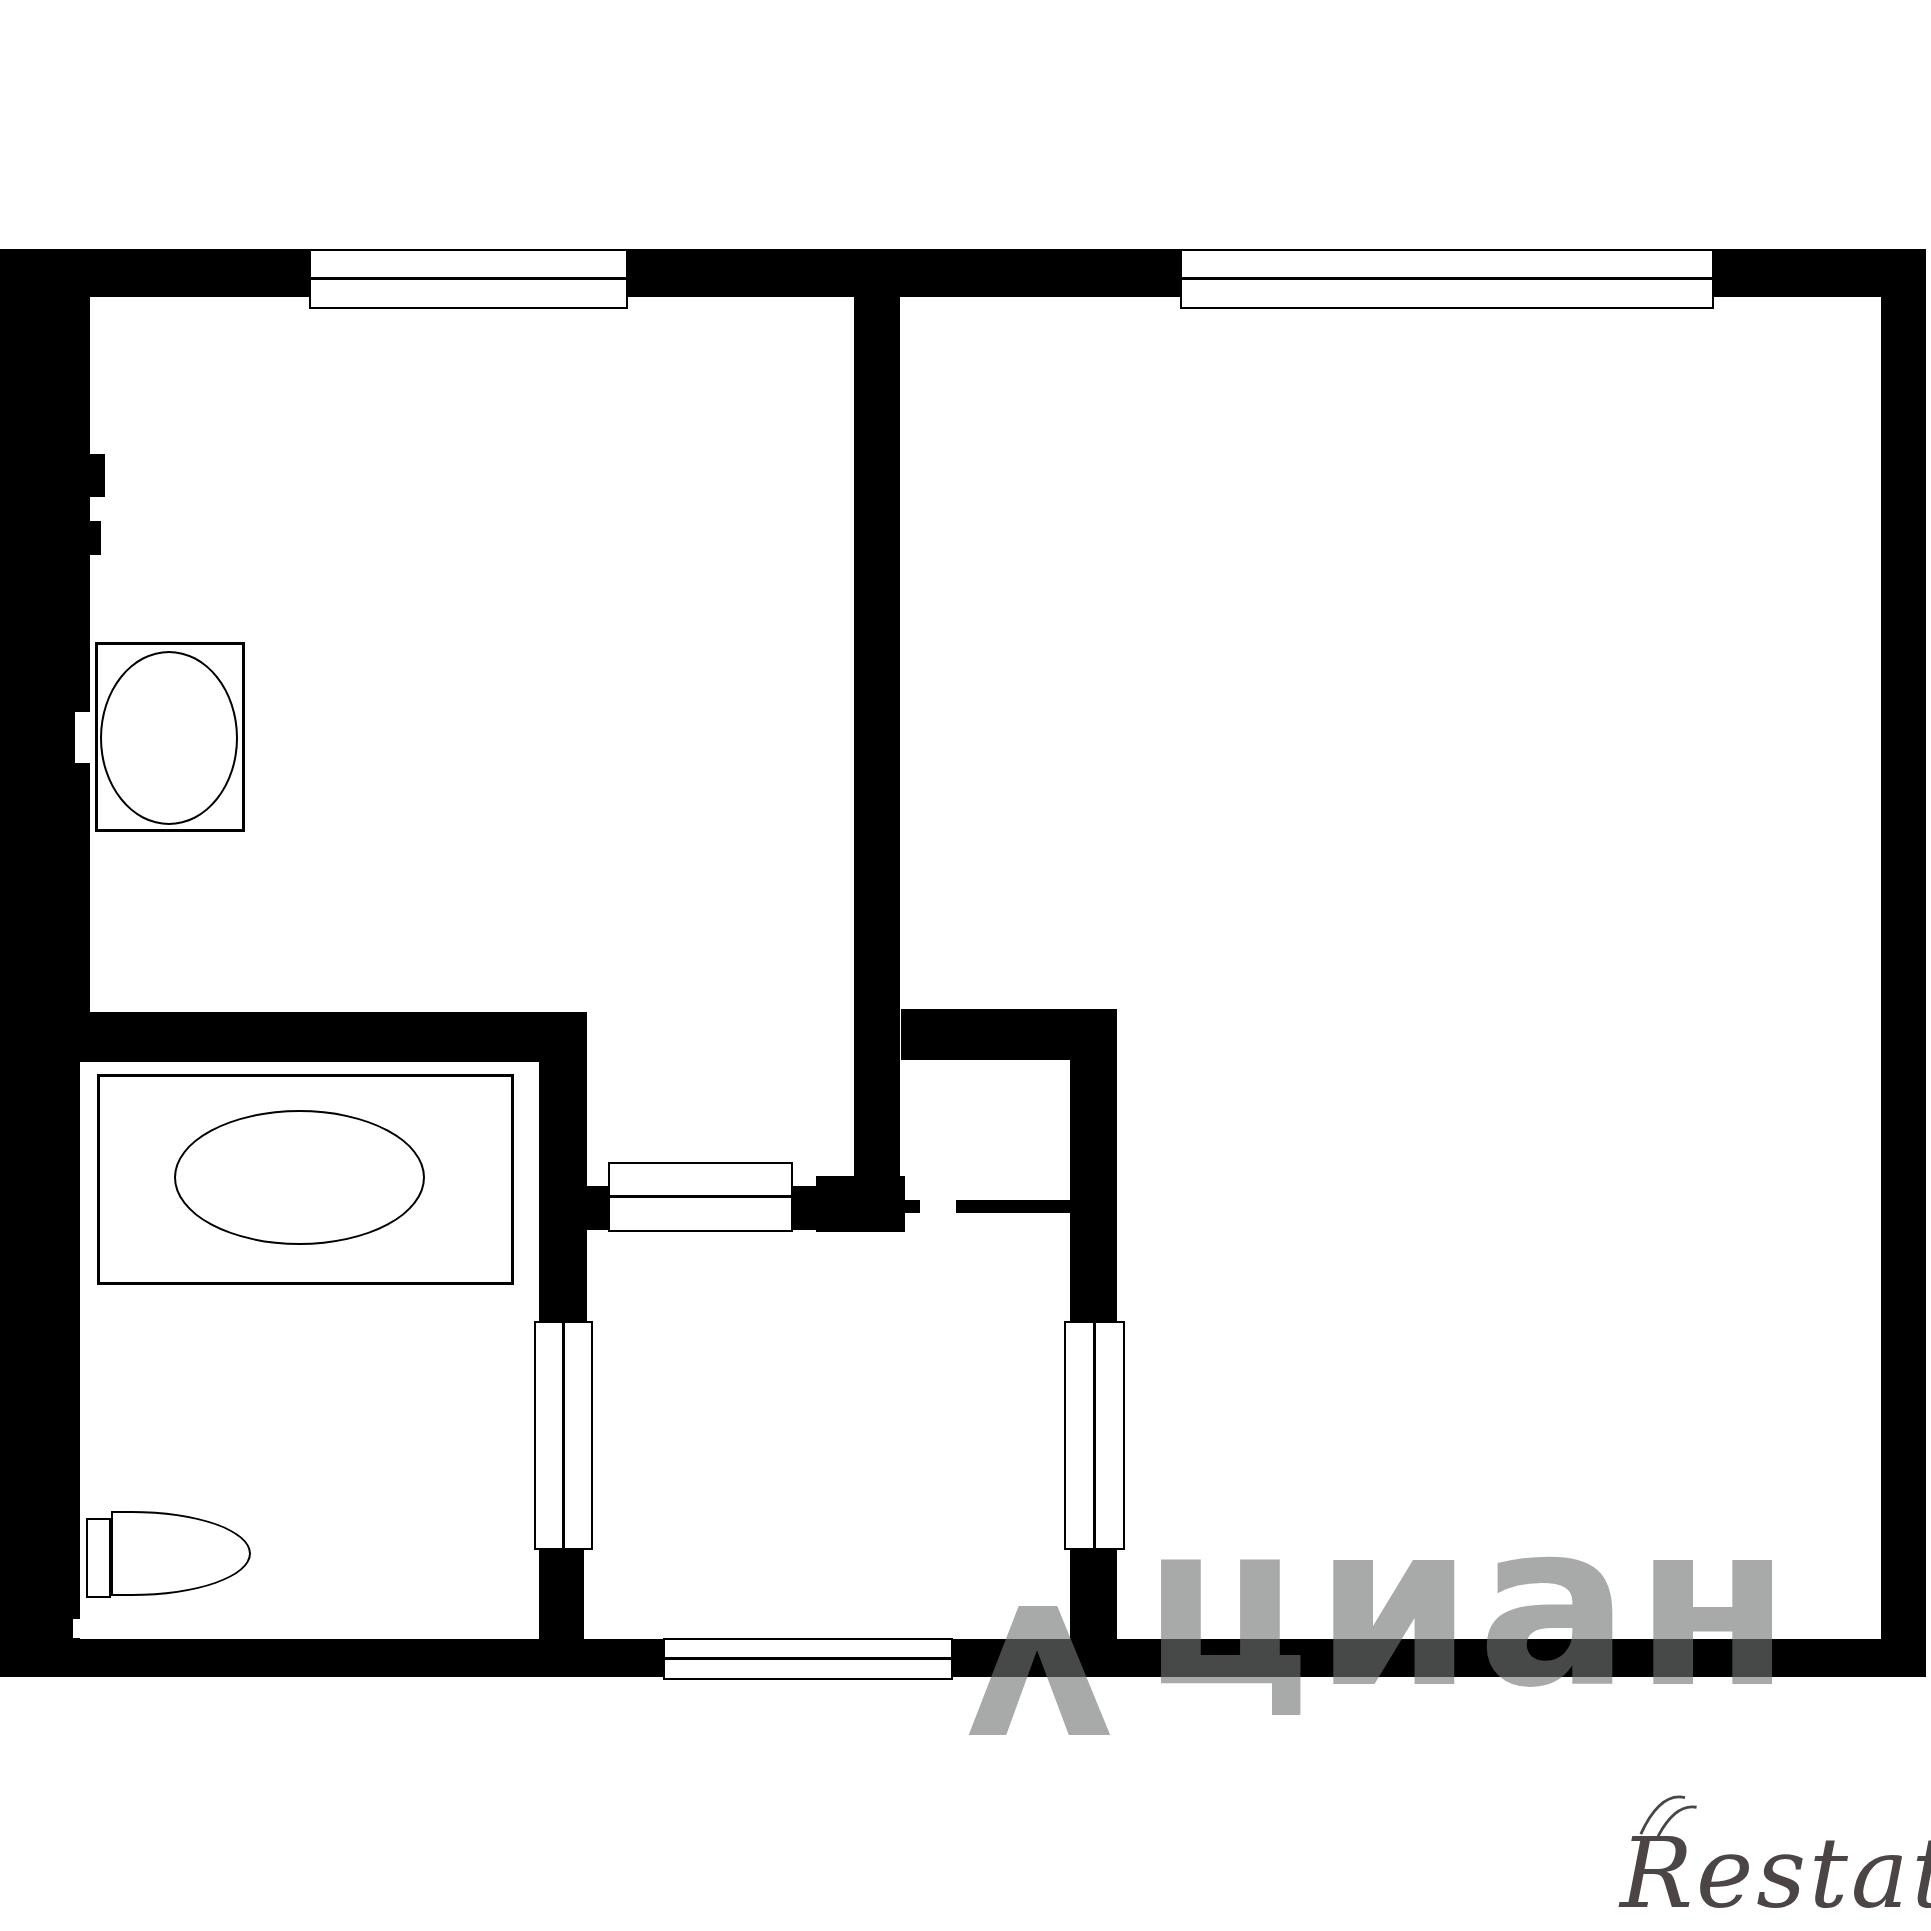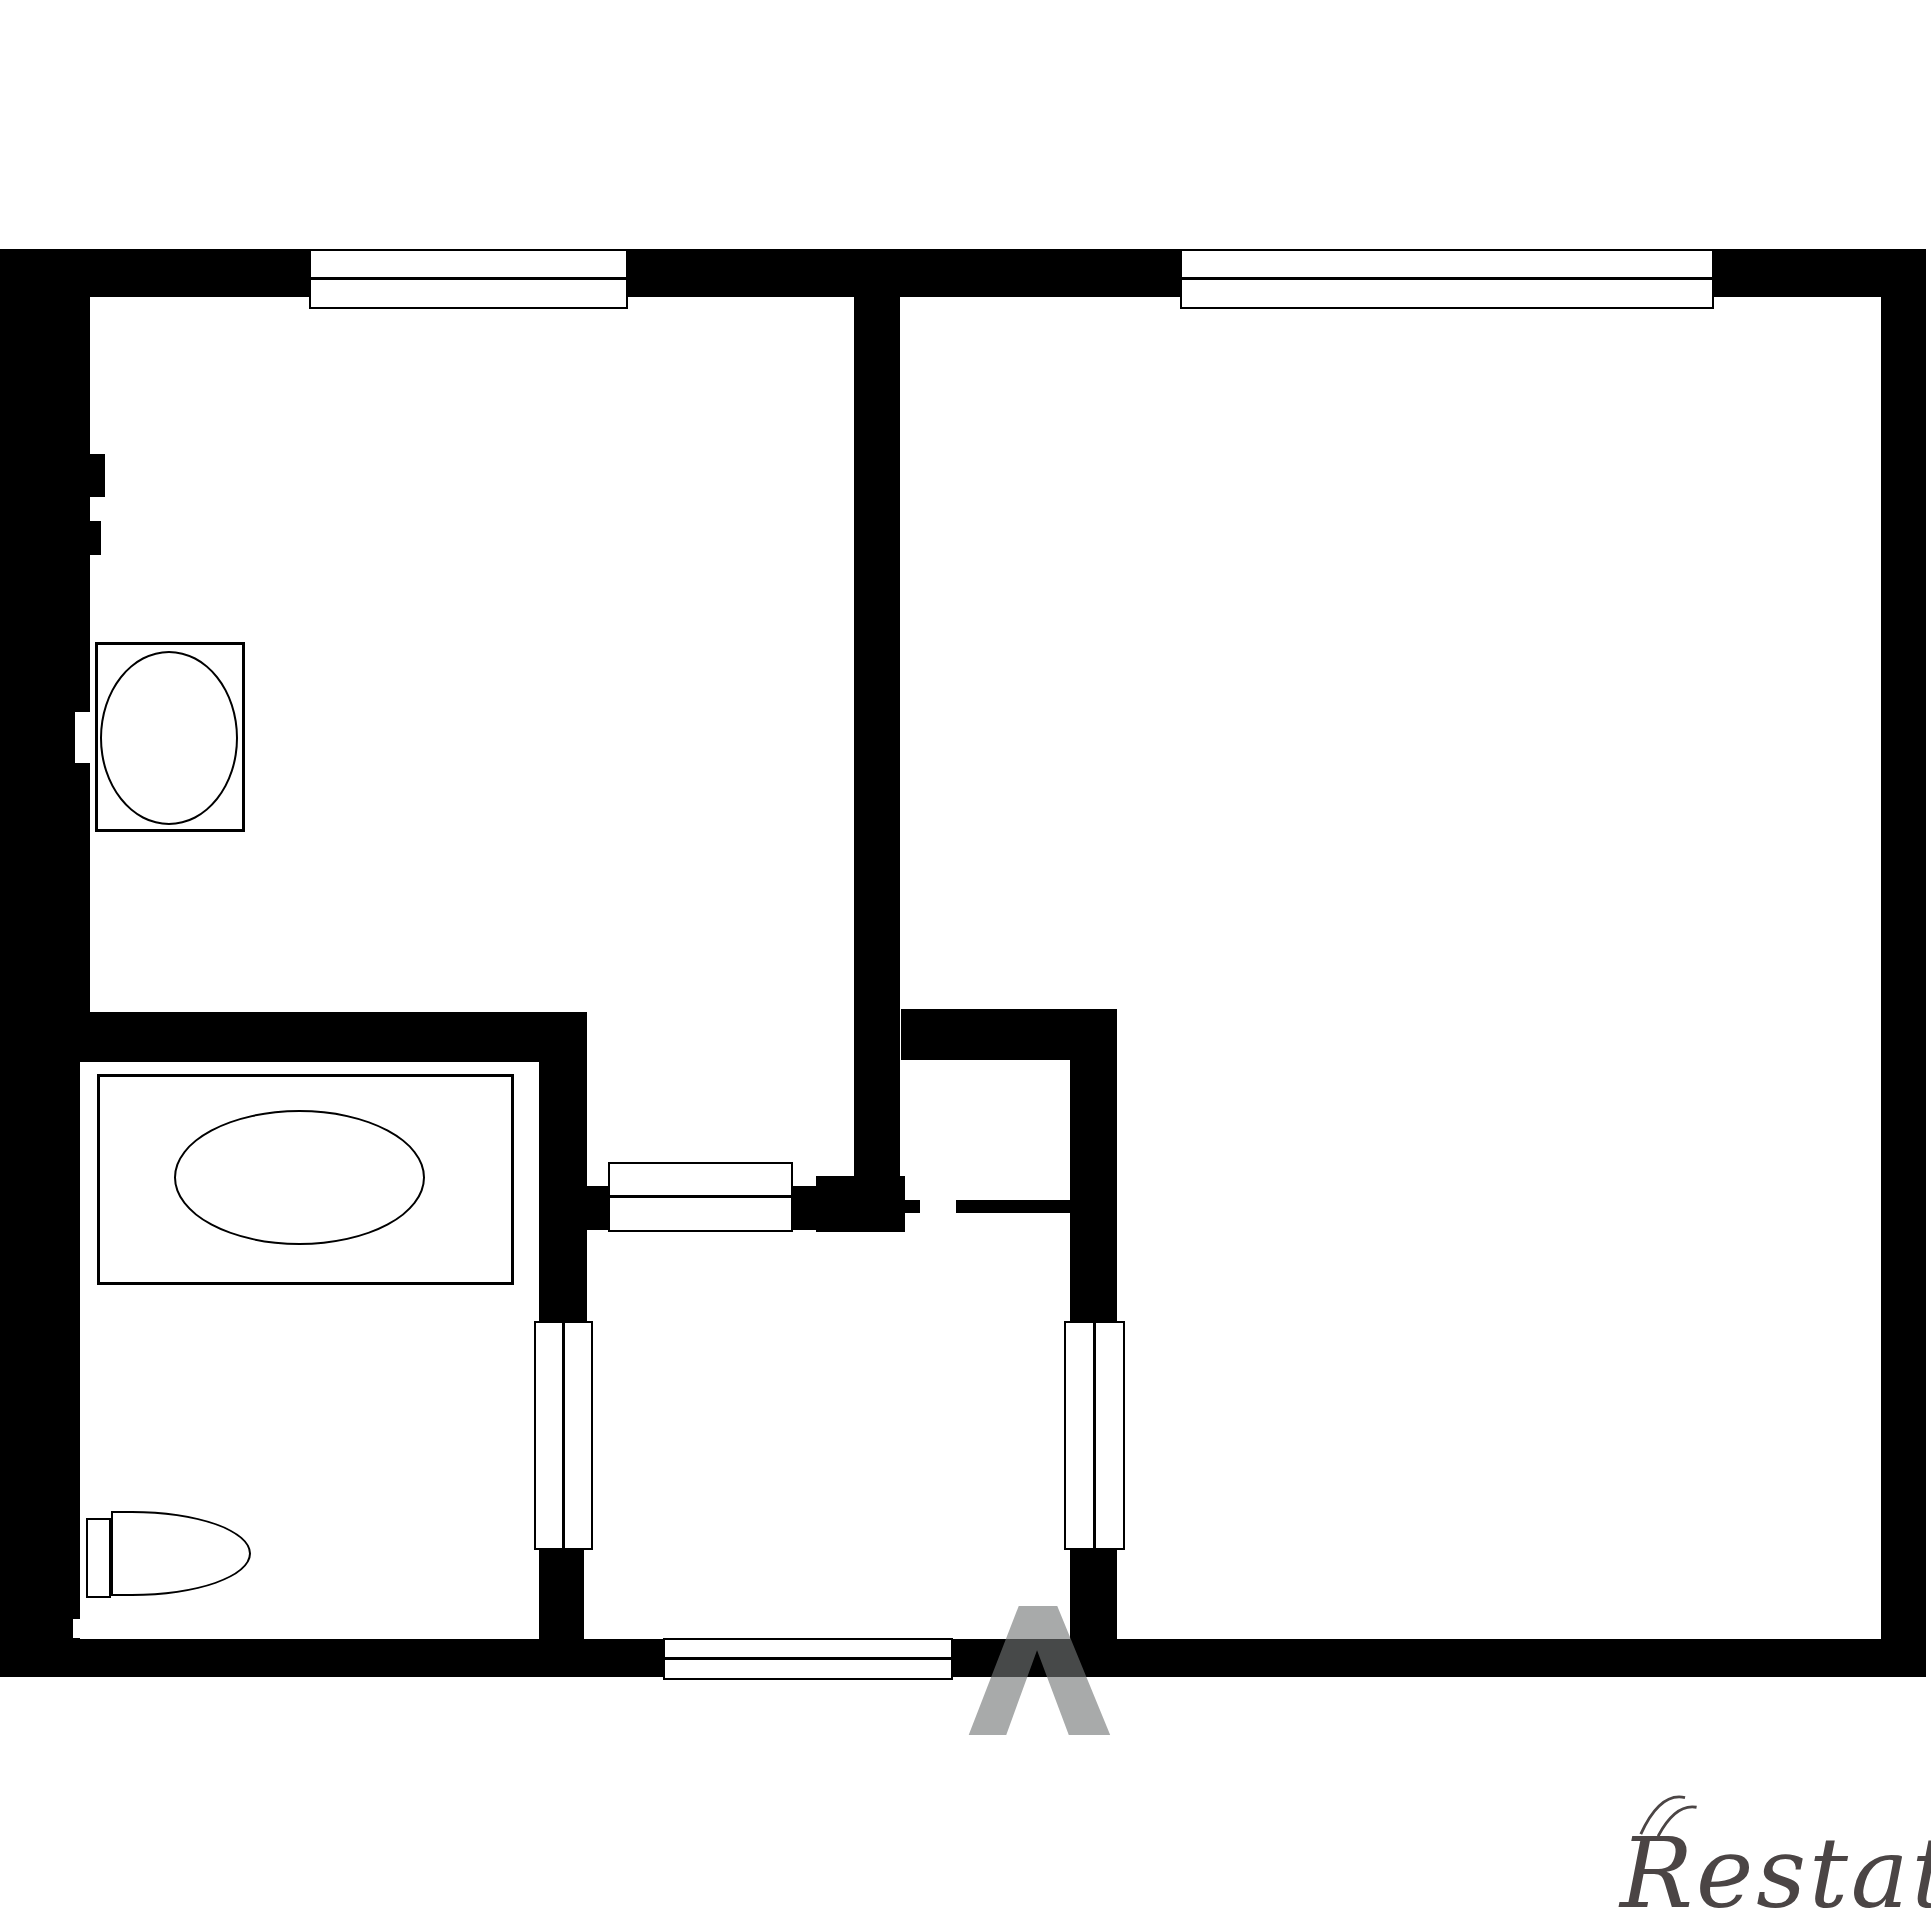--- a/index.html
+++ b/index.html
@@ -119,20 +119,21 @@
   <div class="abs tub-oval"></div>
   <div class="abs wc-tank"></div>
   <div class="abs wc-bowl"></div>
 
   <div class="abs wm-cian">
     <span class="pin">
       <svg width="154" height="135" viewBox="0 0 160 140">
         <path d="M8,140 L60,6 L100,6 L155,140 L112,140 L79,52 L47,140 Z" fill="currentColor"></path>
       </svg>
     </span>
+    <span>циан</span>
   </div>
 
   <div class="abs wm-swirl">
     <svg width="77" height="50" viewBox="0 0 80 52">
       <path d="M6,48 Q26,4 52,10" fill="none" stroke="#4b4545" stroke-width="3"></path>
       <path d="M24,50 Q42,16 64,20" fill="none" stroke="#4b4545" stroke-width="3"></path>
     </svg>
   </div>
   <div class="abs wm-restate">
     <span>Restate</span>

